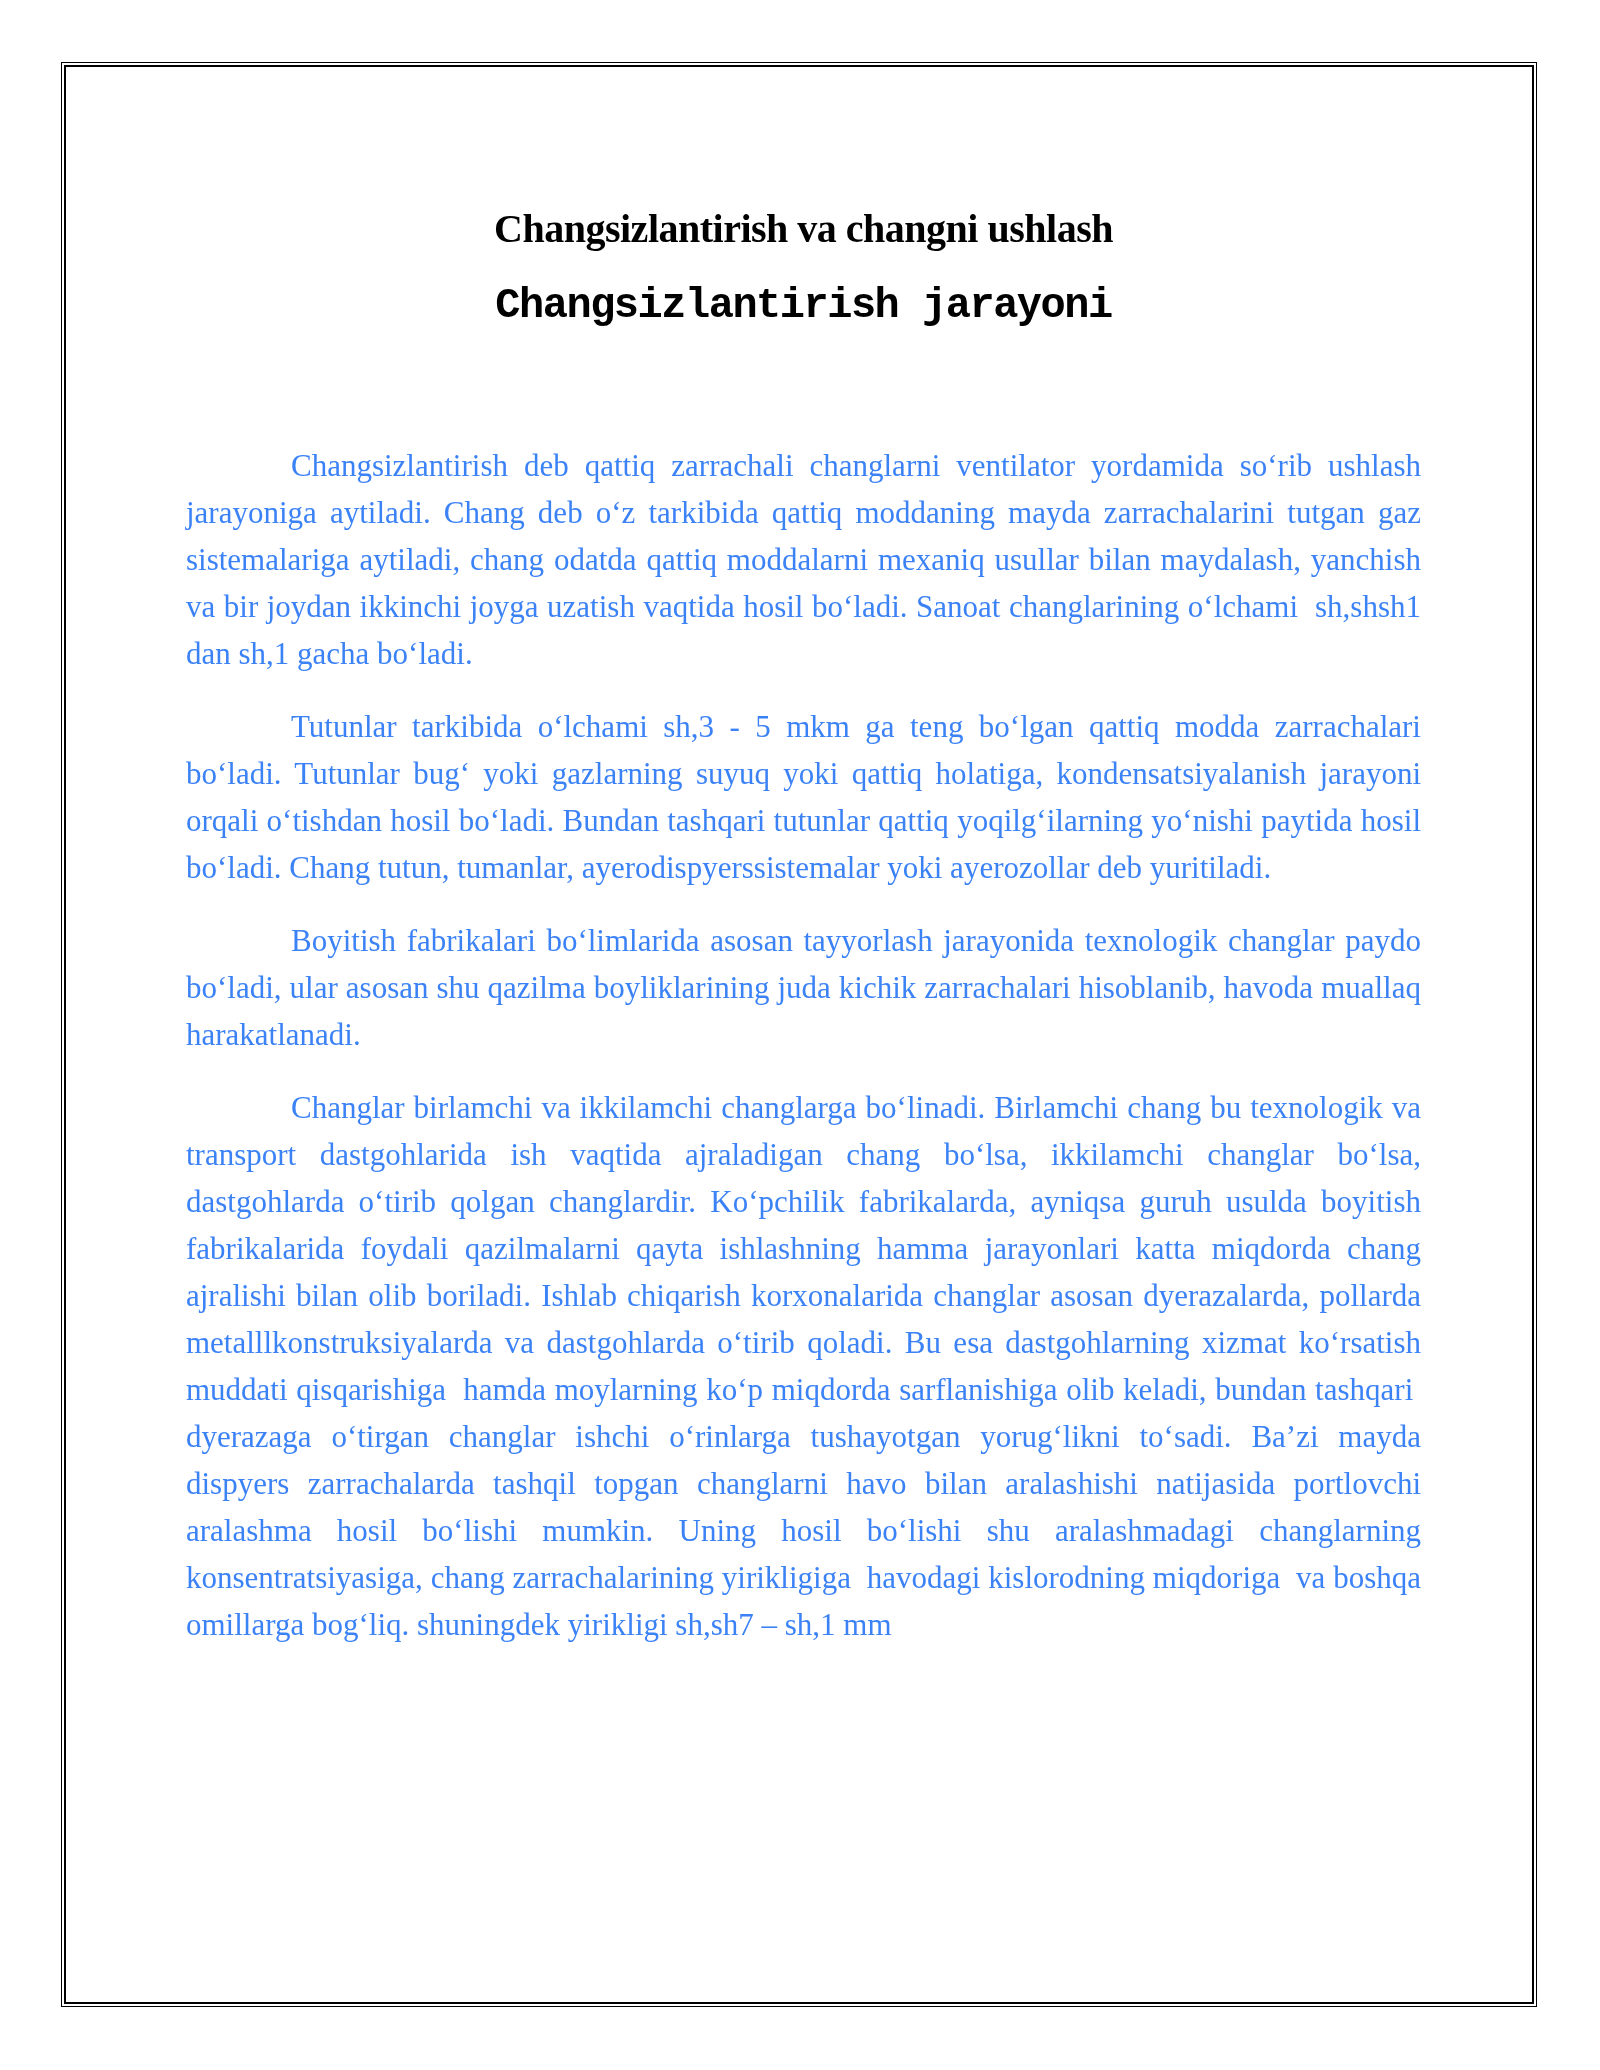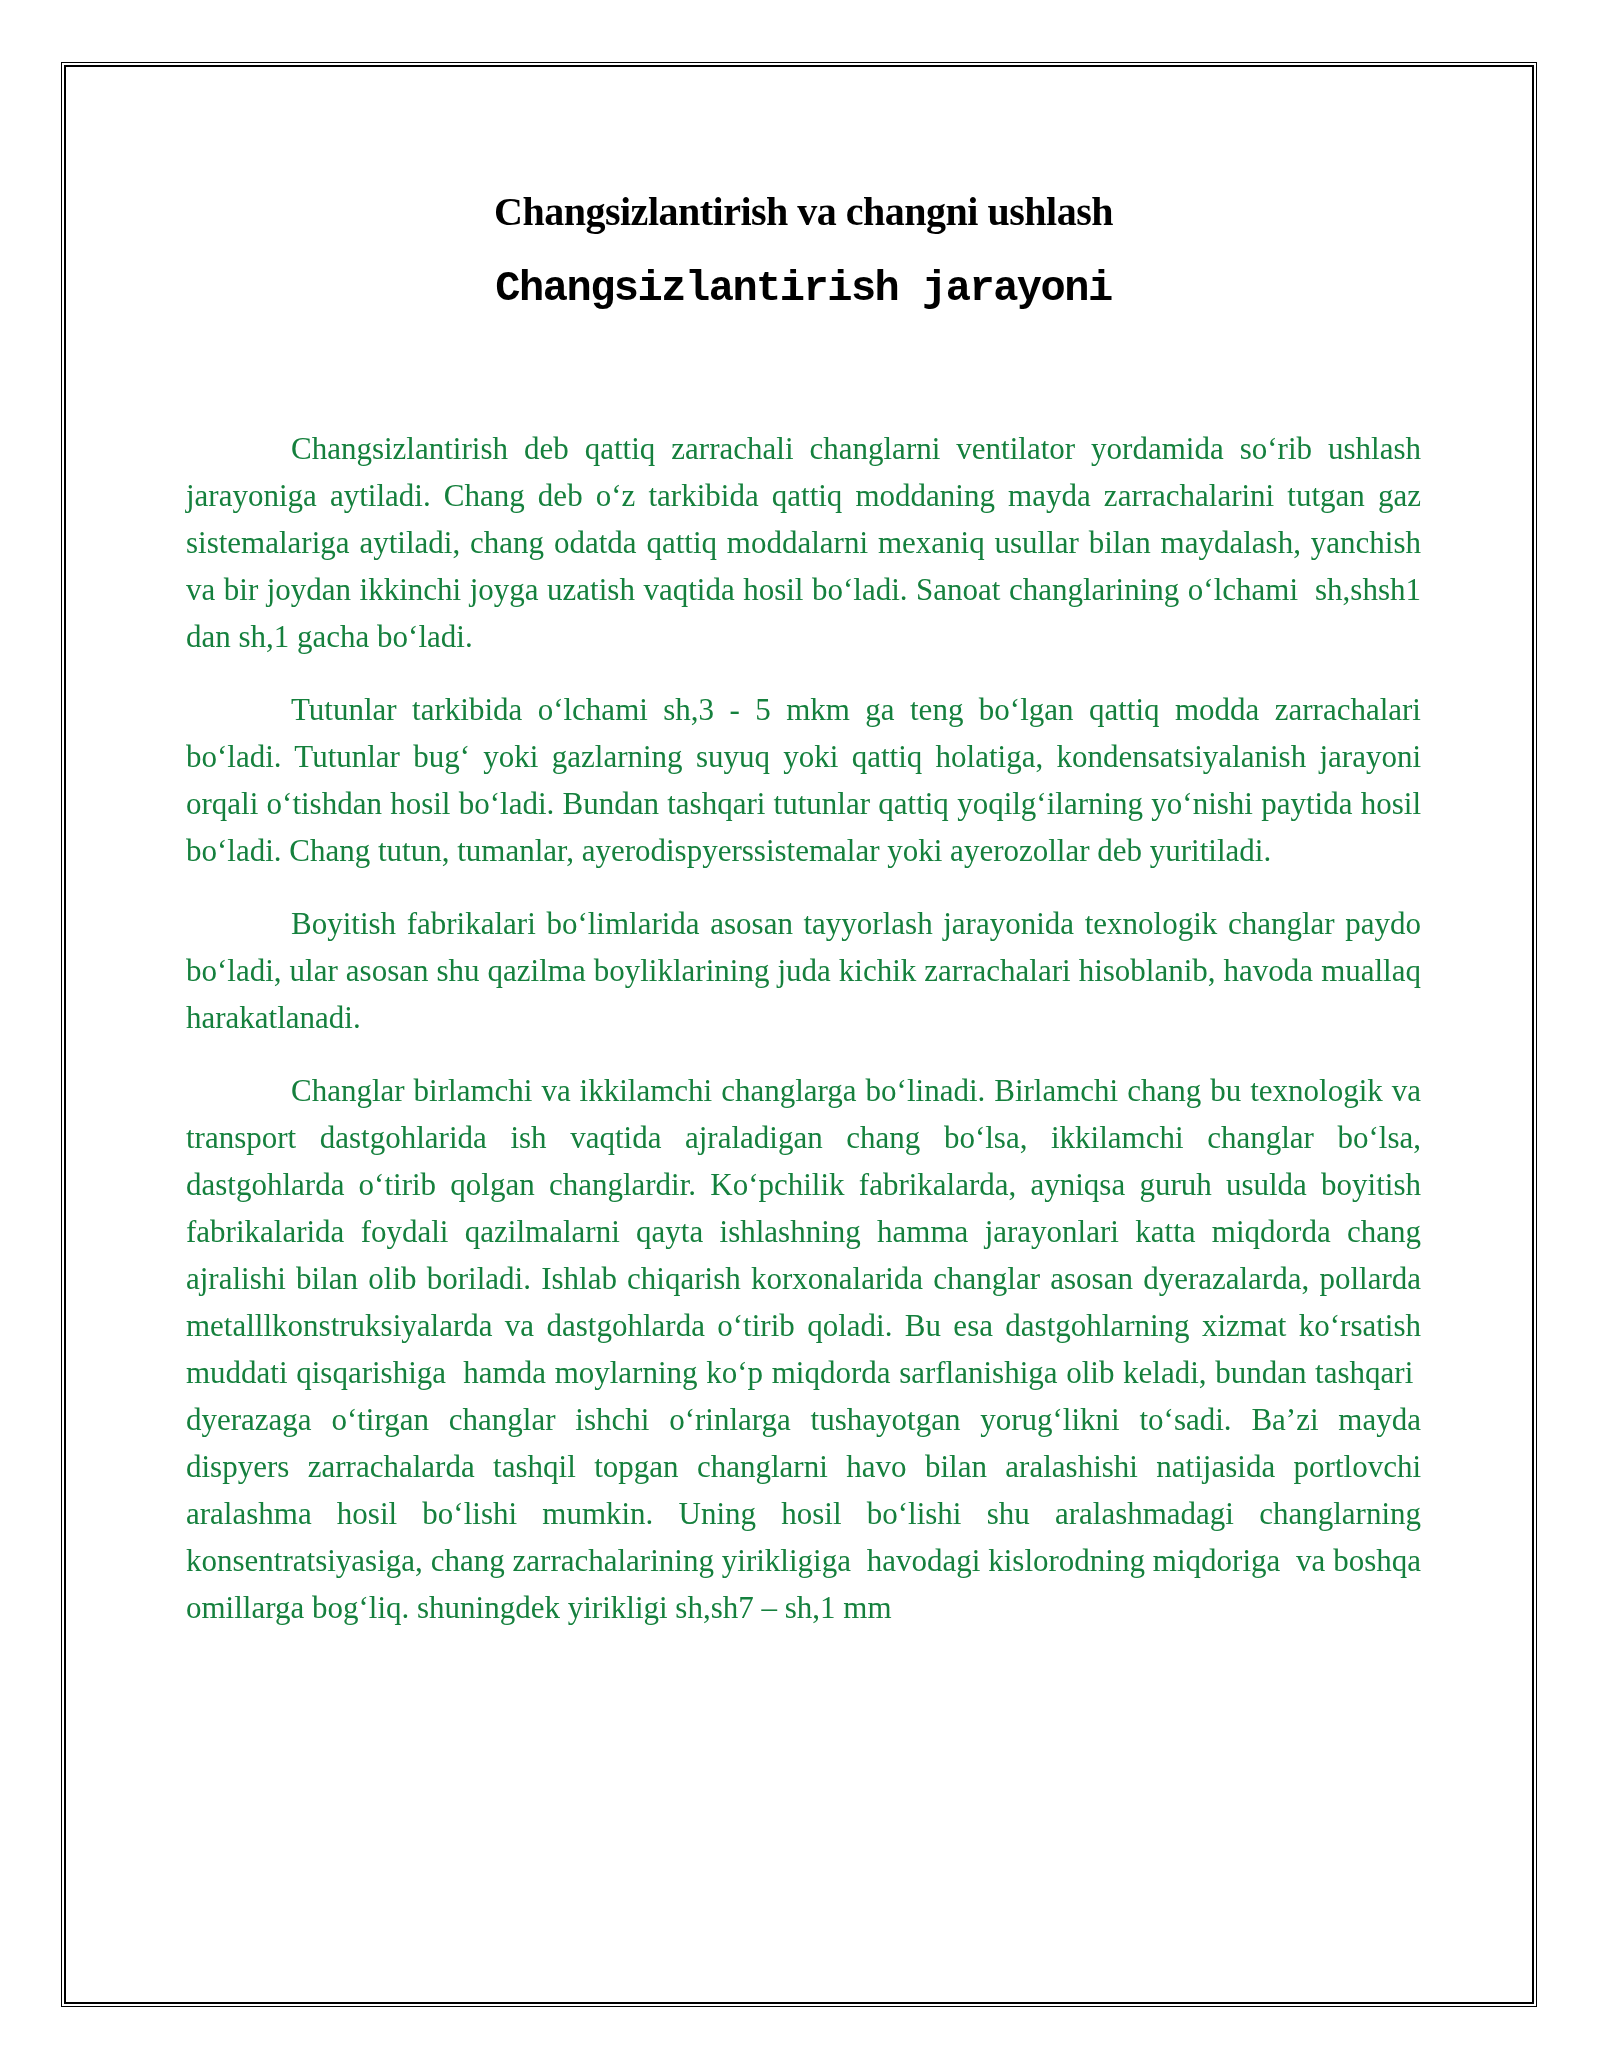--- a/index.html
+++ b/index.html
@@ -35,21 +35,21 @@
   }
   .content {
     position: absolute;
     left: 67px;
     top: 67px;
     width: 1464px;
     box-sizing: border-box;
     padding: 122px 110px 0 119px;
   }
   .doc-title {
-    margin: 0;
+    margin: 17px;
     font-family: "Liberation Serif", serif;
     font-weight: bold;
     font-size: 40px;
     line-height: 1.15;
     text-align: center;
     letter-spacing: -0.5px;
   }
   .doc-subtitle {
     margin: 30px 0 0 0;
     font-family: Liberation Mono, monospace;
@@ -62,21 +62,21 @@
   .body-text {
     margin-top: 112px;
   }
   .body-text p {
     margin: 0 0 26px 0;
     font-family: "Liberation Serif", serif;
     font-size: 31px;
     line-height: 47px;
     text-align: justify;
     text-indent: 105px;
-    color: #15803d;
+    color: #3b82f6;
   }
 </style>
 </head>
 <body>
 
 <div class="page">
 
   <div class="frame-outer">
     <div class="frame-inner"></div>
   </div>

